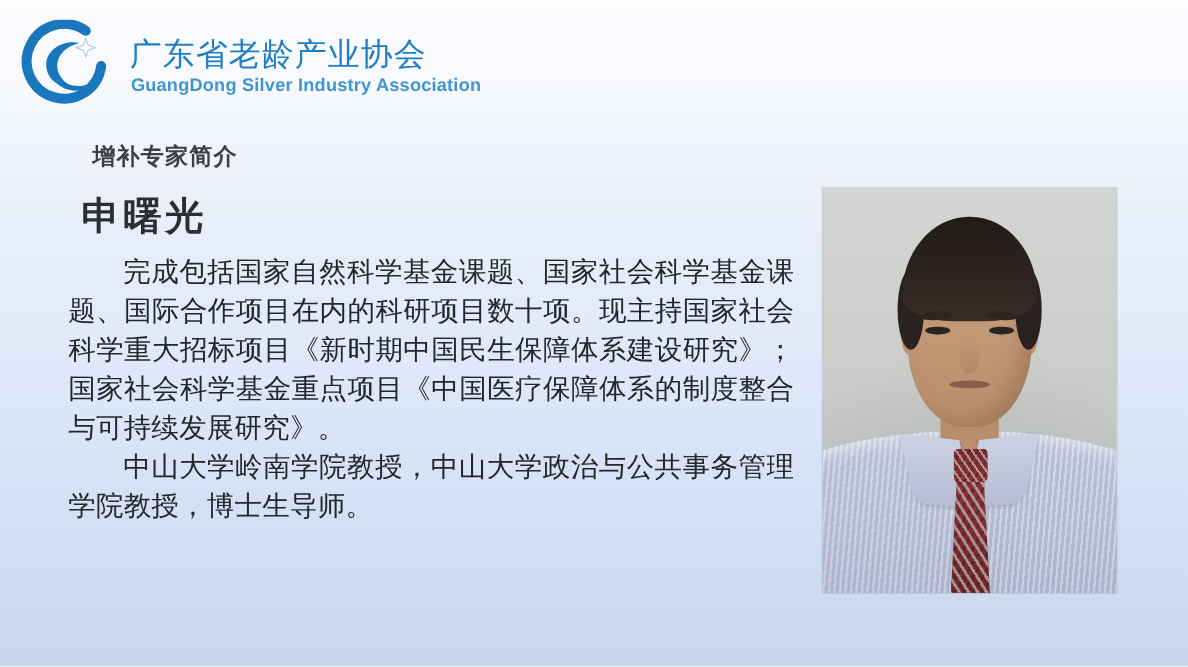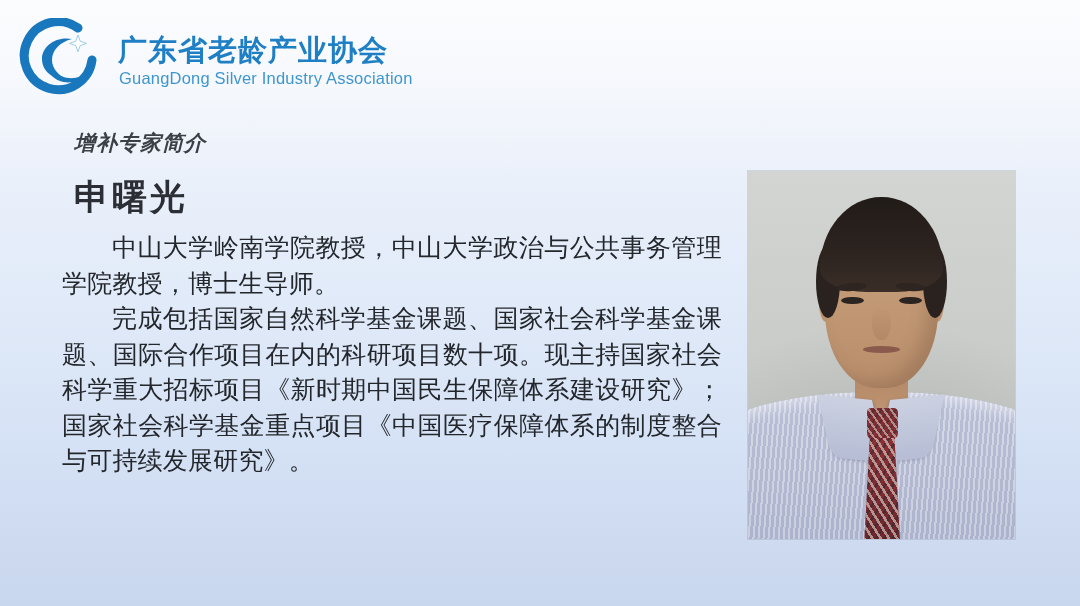--- a/index.html
+++ b/index.html
@@ -44,47 +44,46 @@
     height: 80px;
   }
   .logo-text-cn {
     position: absolute;
     left: 118px;
     top: 33px;
     font-size: 29px;
     line-height: 34px;
     letter-spacing: 1px;
     color: #1f7fc4;
-    font-weight: 700;
+    font-weight: 400;
     white-space: nowrap;
   }
   .logo-text-en {
     position: absolute;
     left: 119px;
     top: 68px;
     font-size: 16.5px;
     line-height: 20px;
     letter-spacing: 0.2px;
     color: #3f96cf;
-    font-weight: 400;
+    font-weight: 700;
     white-space: nowrap;
   }
 
   
   #section-heading {
     position: absolute;
-    left: 74px;
+    left: 84px;
     top: 129px;
     font-size: 21px;
     line-height: 28px;
     font-weight: 700;
     letter-spacing: 1px;
     color: #3b3f46;
     white-space: nowrap;
-    font-style: italic;
   }
 
   
   #expert-name {
     position: absolute;
     left: 74px;
     top: 175px;
     width: 660px;
     text-align: left;
     font-size: 35px;
@@ -308,22 +307,22 @@
     <div class="logo-text-cn">广东省老龄产业协会</div>
 
     <div class="logo-text-en">GuangDong Silver Industry Association</div>
   </div>
 
   <div id="section-heading">增补专家简介</div>
 
   <div id="expert-name">申曙光</div>
 
   <div id="bio">
+    <p>完成包括国家自然科学基金课题、国家社会科学基金课题、国际合作项目在内的科研项目数十项。现主持国家社会科学重大招标项目《新时期中国民生保障体系建设研究》；国家社会科学基金重点项目《中国医疗保障体系的制度整合与可持续发展研究》。</p>
     <p>中山大学岭南学院教授，中山大学政治与公共事务管理学院教授，博士生导师。</p>
-    <p>完成包括国家自然科学基金课题、国家社会科学基金课题、国际合作项目在内的科研项目数十项。现主持国家社会科学重大招标项目《新时期中国民生保障体系建设研究》；国家社会科学基金重点项目《中国医疗保障体系的制度整合与可持续发展研究》。</p>
   </div>
 
   <div id="portrait-frame">
     <div id="portrait-photo">
       <div class="shirt"></div>
       <div class="neck"></div>
       <div class="collar left"></div>
       <div class="collar right"></div>
       <div class="tie-knot"></div>
       <div class="tie-body"></div>

